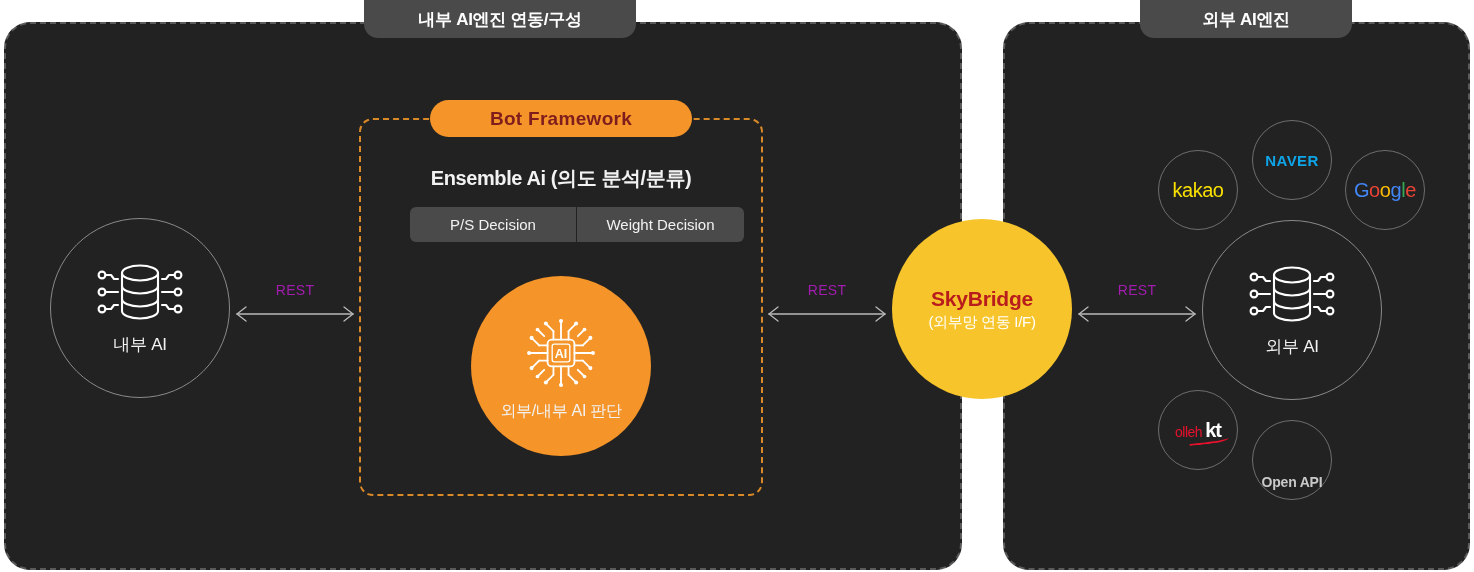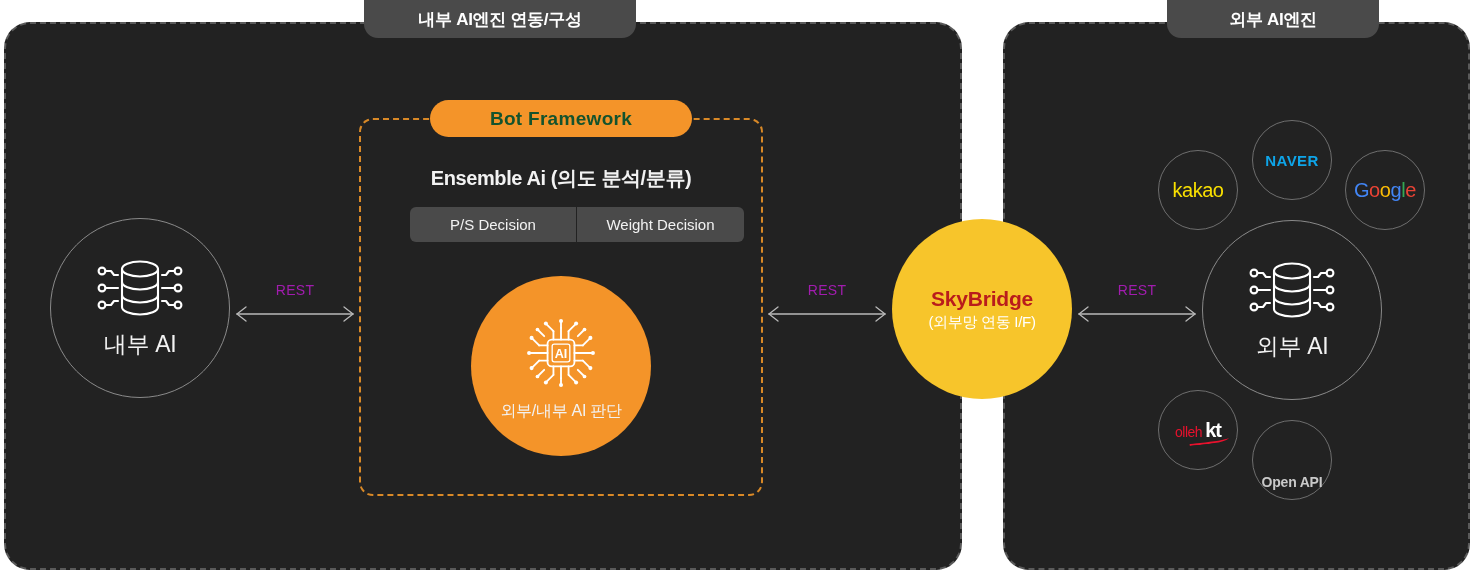--- a/index.html
+++ b/index.html
@@ -32,38 +32,38 @@
     color: #ffffff;
     font-size: 17px;
     font-weight: bold;
     letter-spacing: -0.3px;
     display: flex;
     align-items: center;
     justify-content: center;
     z-index: 6;
   }
   #tab-left  { left: 364px;  top: 0; width: 272px; height: 38px; }
-  #tab-right { left: 1140px; top: 0; width: 212px; height: 38px; margin-left: 27px; }
+  #tab-right { left: 1140px; top: 0; width: 212px; height: 38px; }
 
   
   #bot-box {
     position: absolute;
     left: 359px; top: 118px;
     width: 404px; height: 378px;
     border: 2px dashed #d98927;
     border-radius: 14px;
     z-index: 2;
   }
   #bot-pill {
     position: absolute;
     left: 430px; top: 100px;
     width: 262px; height: 37px;
     background: #f49429;
     border-radius: 19px;
-    color: #14532d;
+    color: #7f1d1d;
     font-size: 19px;
     font-weight: bold;
     letter-spacing: 0.3px;
     display: flex;
     align-items: center;
     justify-content: center;
     z-index: 4;
   }
 
   #ensemble-title {
@@ -105,21 +105,21 @@
     flex-direction: column;
     align-items: center;
     justify-content: center;
   }
   .outline-circle {
     border: 1px solid #8a8a8a;
     background: transparent;
   }
   .node-label {
     color: #f2f2f2;
-    font-size: 23px;
+    font-size: 17px;
     letter-spacing: -0.3px;
   }
 
   #circle-internal { left: 50px;   top: 218px; width: 180px; height: 180px; }
   #circle-external { left: 1202px; top: 220px; width: 180px; height: 180px; }
 
   #circle-ai {
     left: 471px; top: 276px;
     width: 180px; height: 180px;
     background: #f49429;

